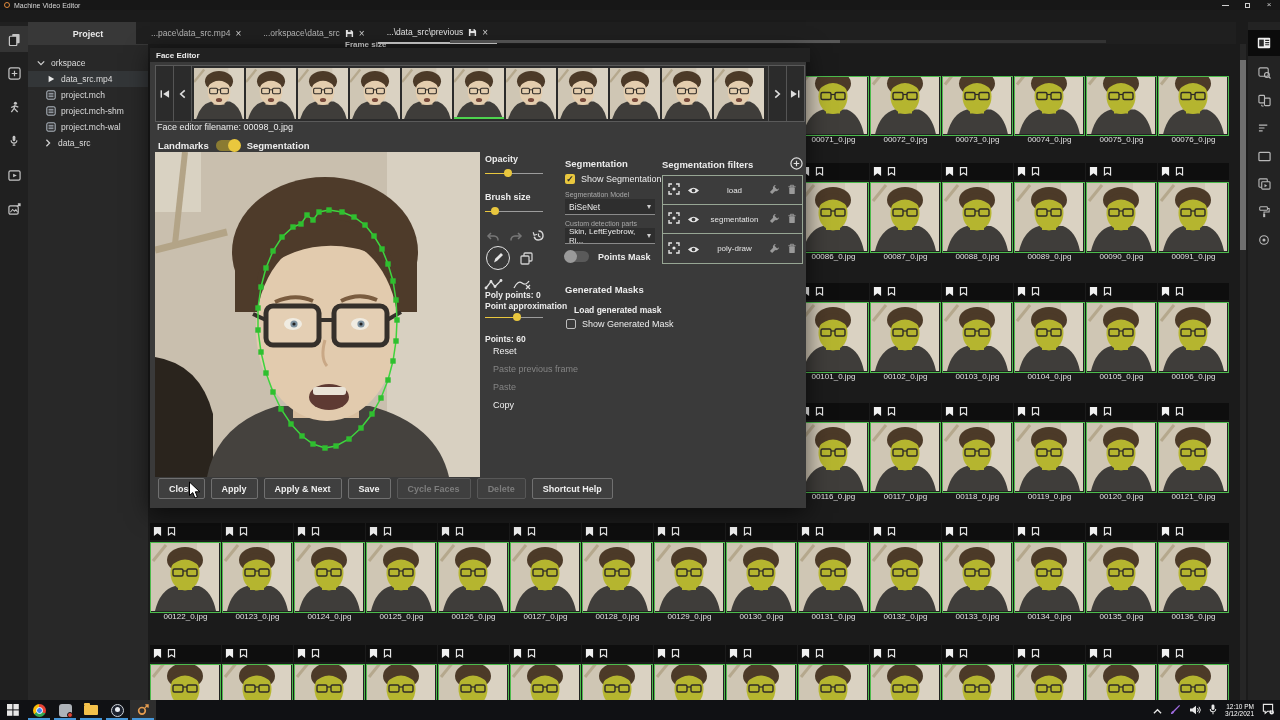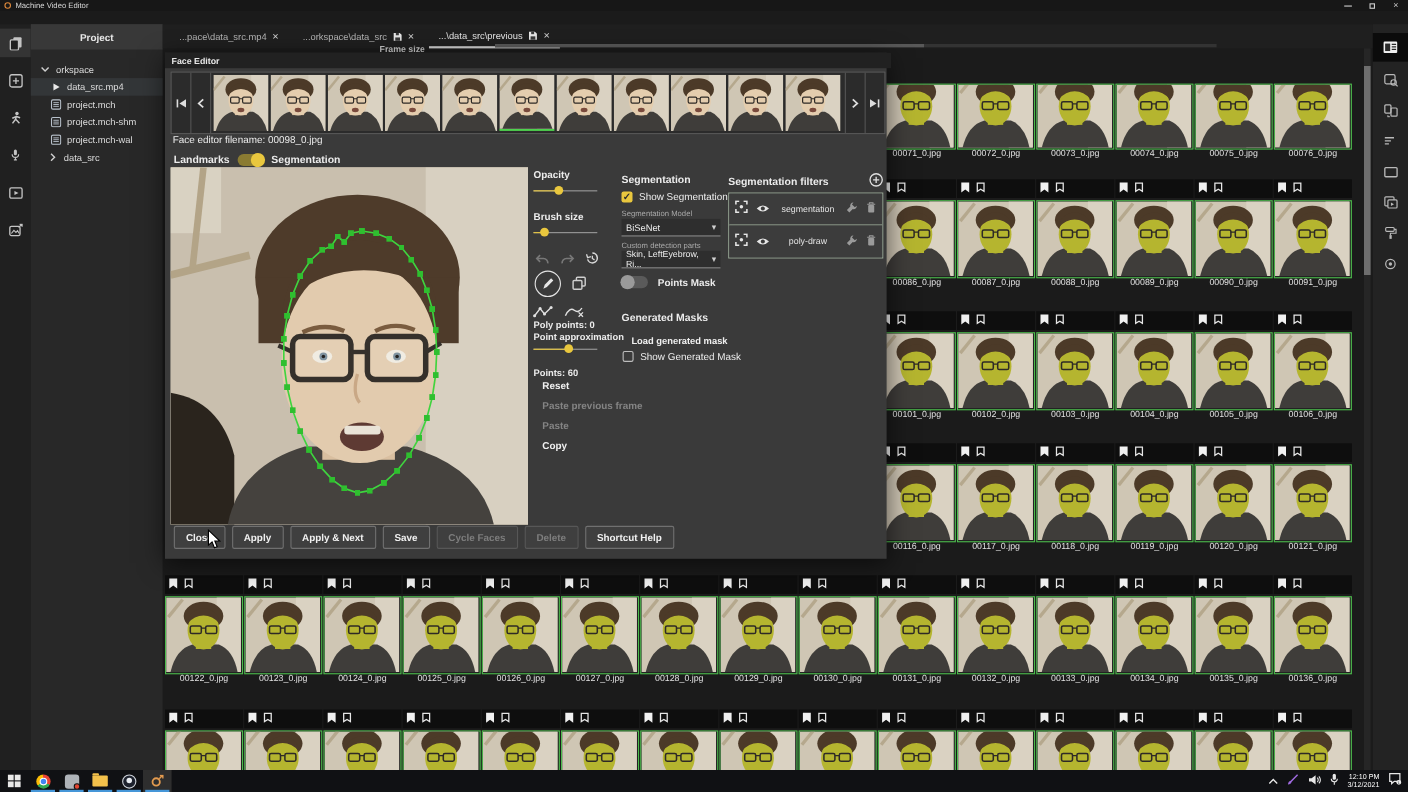--- a/index.html
+++ b/index.html
@@ -27,21 +27,21 @@
   
   .sidebar{position:absolute;left:28px;top:22px;width:120px;height:678px;background:#282828}
   .sidebar-header{height:23px;background:#383838;display:flex;align-items:center;justify-content:center;font-size:9px;font-weight:bold;color:#e8e8e8}
   .tree{padding-top:10px}
   .tree-row{height:16px;display:flex;align-items:center;font-size:8.5px;color:#ddd;gap:5px;padding-left:8px}
   .tree-row.hl{background:#333638}
   .tree-ic{width:10px;display:flex;justify-content:center;color:#cfcfcf}
 
   
   .main-bg{position:absolute;left:148px;top:22px;width:1100px;height:678px;background:#1b1b1b}
-  .tabbar{position:absolute;left:148px;top:22px;width:1100px;height:22px;background:#1f1f1f;display:flex;align-items:flex-end;padding-left:6px;gap:4px}
+  .tabbar{position:absolute;left:136px;top:22px;width:1100px;height:22px;background:#1f1f1f;display:flex;align-items:flex-end;padding-left:6px;gap:4px}
   .tab{height:22px;display:flex;align-items:center;gap:5px;padding:0 9px;font-size:8.5px;color:#b5b5b5}
   .tab.active{color:#e4e4e4;border-bottom:2px solid #cfcfcf}
   .tab .close-ic{font-size:10px;color:#cfcfcf}
   .tab .save-ic{display:flex}
   .hscroll{position:absolute;left:450px;top:40px;width:656px;height:3px;background:#333}
   .hscroll .hthumb{position:absolute;left:0;top:0;height:3px;width:390px;background:#585858}
   .frame-size{position:absolute;left:345px;top:40px;height:8px;overflow:hidden;font-size:8px;font-weight:bold;color:#c8c8c8;z-index:2}
 
   
   .grid{position:absolute;left:0;top:0;z-index:1}
@@ -75,21 +75,21 @@
   .canvas{position:absolute;left:5px;top:104px;width:325px;height:325px;background:#c9bfae;overflow:hidden}
 
   .tool-label{position:absolute;font-size:9px;font-weight:bold;color:#ececec}
   .tool-label.sm{font-size:8.5px}
   .slider{position:absolute;width:58px;height:10px}
   .sl-track{position:absolute;left:0;top:4.5px;width:100%;height:1.6px;background:#9c9c9c}
   .sl-fill{position:absolute;left:0;top:4.5px;height:1.6px;background:#e9c73e}
   .sl-knob{position:absolute;top:1px;width:8px;height:8px;margin-left:-4px;border-radius:50%;background:#e9c73e}
   .iconrow{position:absolute;display:flex;align-items:center;gap:9px}
   .tool-circle{position:absolute;width:24px;height:24px;border-radius:50%;border:1.8px solid #e4e4e4;display:flex;align-items:center;justify-content:center}
-  .txt-btn{position:absolute;font-size:9px;font-weight:bold;color:#f0f0f0}
+  .txt-btn{position:absolute;font-size:9px;font-weight:normal;color:#f0f0f0}
   .txt-btn.disabled{color:#848484}
 
   .seg-title{position:absolute;font-size:9.5px;font-weight:bold;color:#ececec}
   .cb-row{position:absolute;display:flex;align-items:center;gap:6px;font-size:9px;color:#ececec}
   .cb{width:10px;height:10px;border-radius:2px;display:flex;align-items:center;justify-content:center;font-size:9px}
   .cb.checked{background:#e9c73e;color:#2c2c2c;font-weight:bold}
   .cb.un{border:1.5px solid #bdbdbd}
   .dd-label{position:absolute;font-size:7px;color:#a9a9a9}
   .dropdown{position:absolute;width:90px;height:16px;background:#2e2e2e;border-bottom:1px solid #8a8a8a;display:flex;align-items:center;font-size:8.5px;color:#ececec;padding:0 4px}
   .dropdown:after{content:"▾";margin-left:auto;color:#cfcfcf;font-size:8px}
@@ -1793,20 +1793,40 @@
           <span><svg viewBox="0 0 12 12" width="12" height="12">
               <g stroke="#e6e6e6" fill="none" stroke-width="1.4">
                 <path d="M1 4V1h3M8 1h3v3M11 8v3H8M4 11H1V8"></path>
               </g>
               <circle cx="6" cy="6" r="1.6" fill="#e6e6e6"></circle>
             </svg></span>
           <span><svg viewBox="0 0 14 9" width="13" height="9">
               <path d="M1 4.5 Q7 -1.5 13 4.5 Q7 10.5 1 4.5z" fill="#e6e6e6"></path>
               <circle cx="7" cy="4.5" r="2" fill="#3a3a3a"></circle>
             </svg></span>
+          <span class="f-name">load</span>
+          <span><svg viewBox="0 0 12 12" width="11" height="11">
+              <path d="M7.5 1.2a3 3 0 0 0-3.1 4L1 8.6 3.4 11l3.4-3.4a3 3 0 0 0 4-3.1L8.9 6 6 3.1z" fill="#9a9a9a"></path>
+            </svg></span>
+          <span><svg viewBox="0 0 10 12" width="10" height="11">
+              <path d="M1 3h8M3.2 3V1.4h3.6V3" stroke="#9a9a9a" stroke-width="1" fill="none"></path>
+              <rect x="2" y="3.6" width="6" height="7.4" rx="1" fill="#9a9a9a"></rect>
+            </svg></span>
+        </div>
+        <div class="f-row">
+          <span><svg viewBox="0 0 12 12" width="12" height="12">
+              <g stroke="#e6e6e6" fill="none" stroke-width="1.4">
+                <path d="M1 4V1h3M8 1h3v3M11 8v3H8M4 11H1V8"></path>
+              </g>
+              <circle cx="6" cy="6" r="1.6" fill="#e6e6e6"></circle>
+            </svg></span>
+          <span><svg viewBox="0 0 14 9" width="13" height="9">
+              <path d="M1 4.5 Q7 -1.5 13 4.5 Q7 10.5 1 4.5z" fill="#e6e6e6"></path>
+              <circle cx="7" cy="4.5" r="2" fill="#3a3a3a"></circle>
+            </svg></span>
           <span class="f-name">segmentation</span>
           <span><svg viewBox="0 0 12 12" width="11" height="11">
               <path d="M7.5 1.2a3 3 0 0 0-3.1 4L1 8.6 3.4 11l3.4-3.4a3 3 0 0 0 4-3.1L8.9 6 6 3.1z" fill="#9a9a9a"></path>
             </svg></span>
           <span><svg viewBox="0 0 10 12" width="10" height="11">
               <path d="M1 3h8M3.2 3V1.4h3.6V3" stroke="#9a9a9a" stroke-width="1" fill="none"></path>
               <rect x="2" y="3.6" width="6" height="7.4" rx="1" fill="#9a9a9a"></rect>
             </svg></span>
         </div>
         <div class="f-row">

